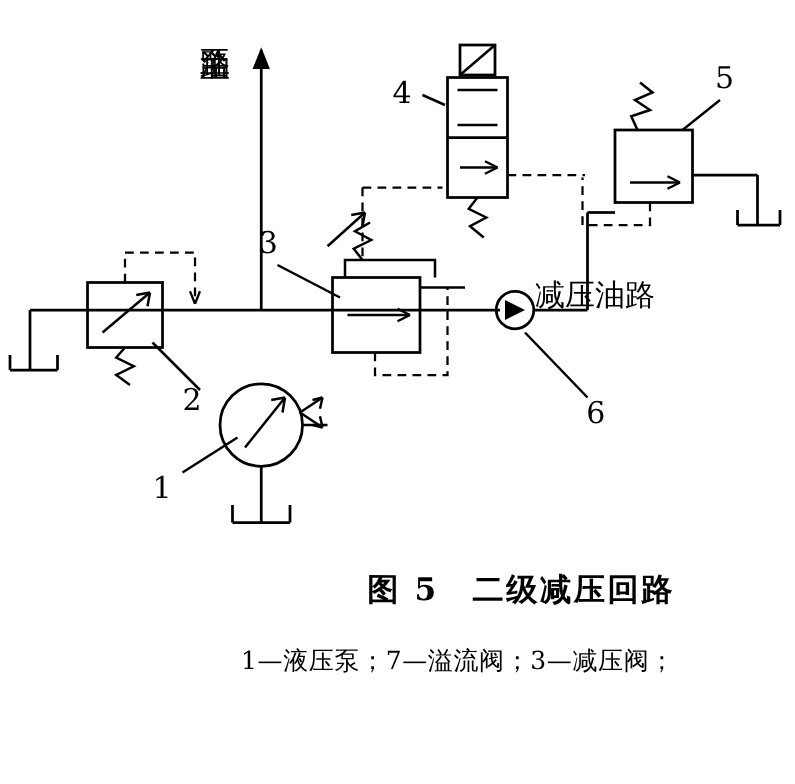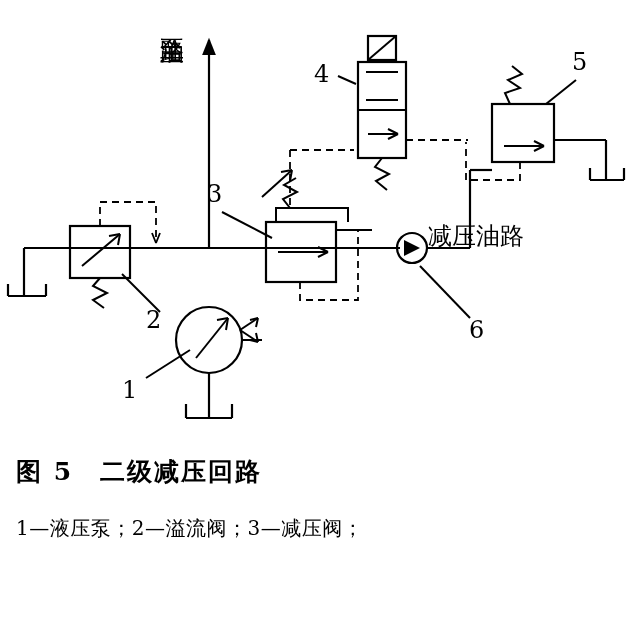--- a/index.html
+++ b/index.html
@@ -23,24 +23,24 @@
     height: 460px;
   }
   svg#schematic {
     display: block;
   }
   .label-text {
     font-family: "DejaVu Sans", sans-serif;
   }
   #caption-block {
     position: absolute;
-    left: 16px;
+    left: 0;
     top: 455px;
     width: 540px;
-    text-align: left;
+    text-align: right;
   }
   #figure-title {
     font-family: "DejaVu Serif", serif;
     font-weight: bold;
     font-size: 25px;
     letter-spacing: 2px;
     margin: 0;
     padding: 0;
   }
   #legend-lines {
@@ -190,15 +190,15 @@
       <text x="314" y="82" font-size="24" font-family="DejaVu Serif, serif">4</text>
       <text x="572" y="70" font-size="24" font-family="DejaVu Serif, serif">5</text>
       <text x="469" y="338" font-size="24" font-family="DejaVu Serif, serif">6</text>
     </g>
   </svg>
 </div>
 
 <div id="caption-block">
   <p id="figure-title">图 5　二级减压回路</p>
   <div id="legend-lines">
-    <div class="legend-line">1—液压泵；2—溢流阀；3—减压阀；</div>
+    <div class="legend-line">1—液压泵；7—溢流阀；3—减压阀；</div>
   </div>
 </div>
 
 </body></html>

